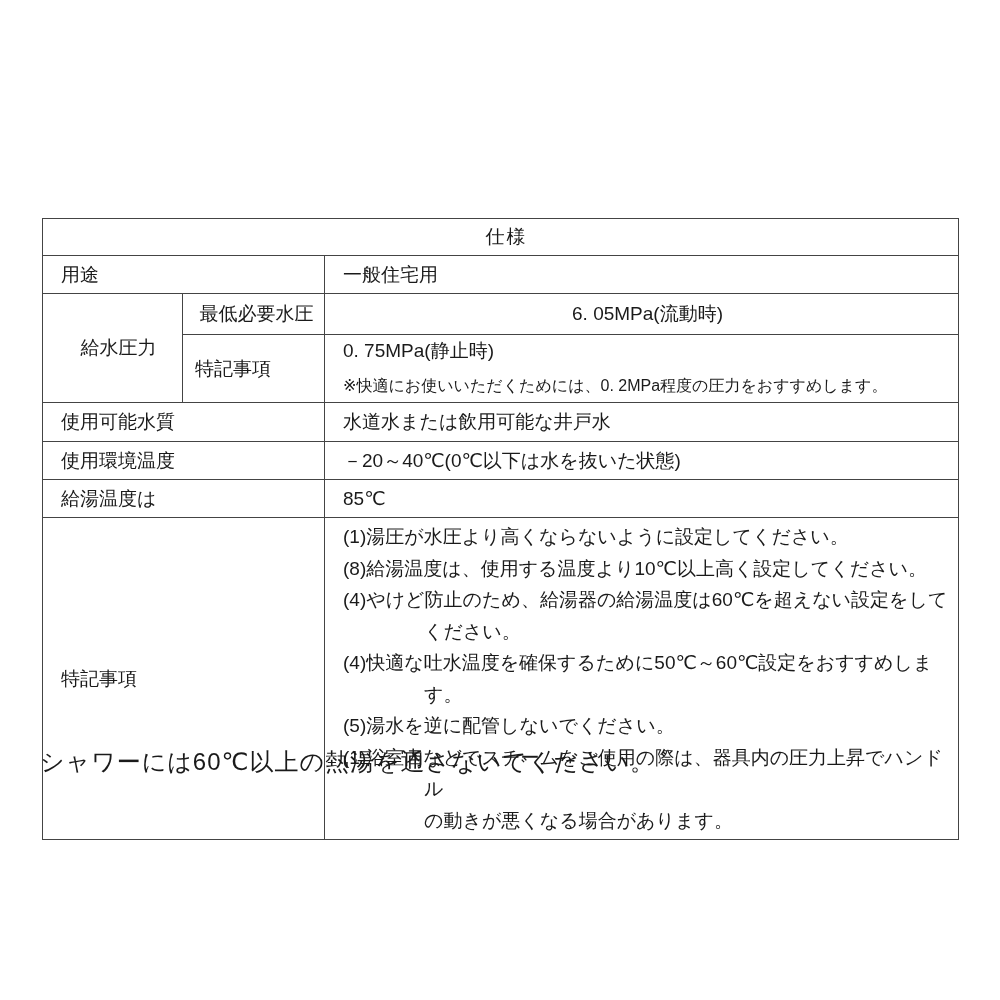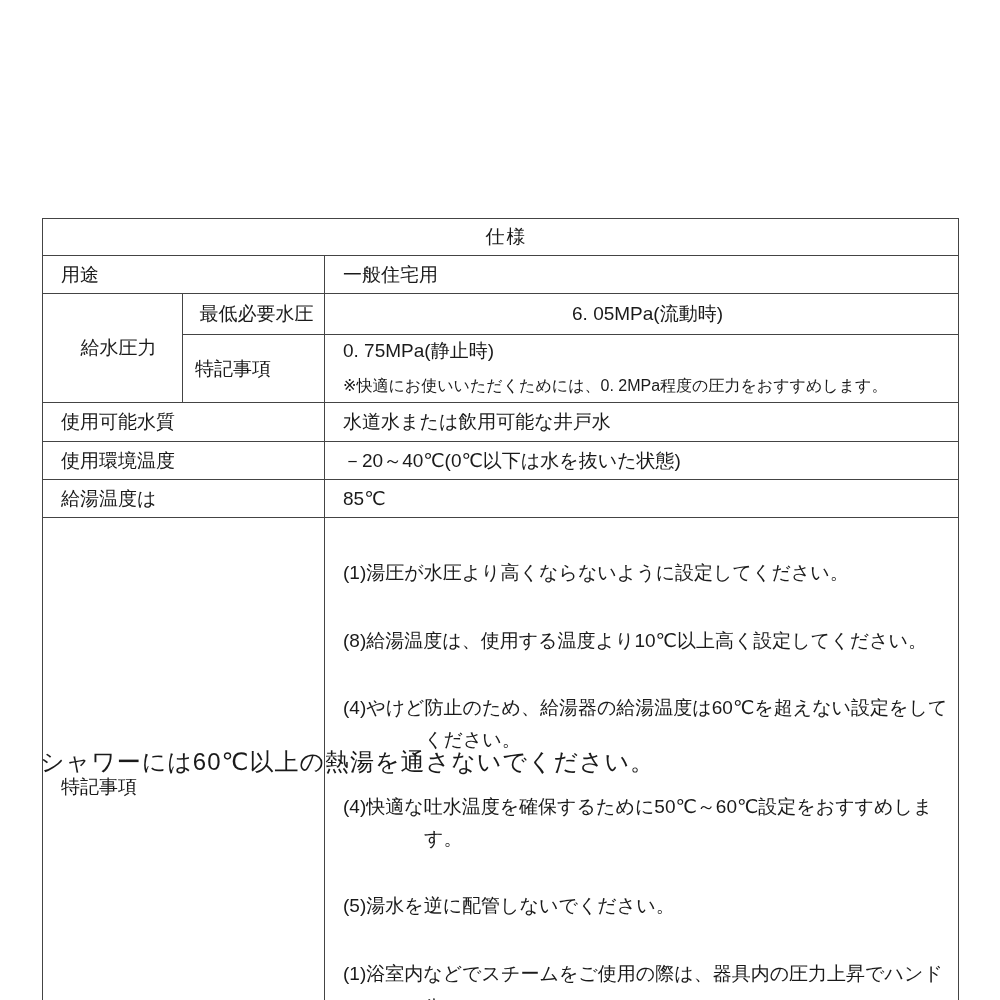--- a/index.html
+++ b/index.html
@@ -62,21 +62,20 @@
   td.notes-cell {
     vertical-align: top;
     padding-top: 7px;
     padding-right: 2px;
   }
   .note {
     line-height: 31.5px;
     padding-left: 81px;
     text-indent: -81px;
     white-space: pre-line;
-    margin-top: 36px;
   }
   .footer-warning {
     position: absolute;
     left: 40px;
     top: 746px;
     font-size: 24px;
     letter-spacing: 1px;
   }
 </style>
 </head>

